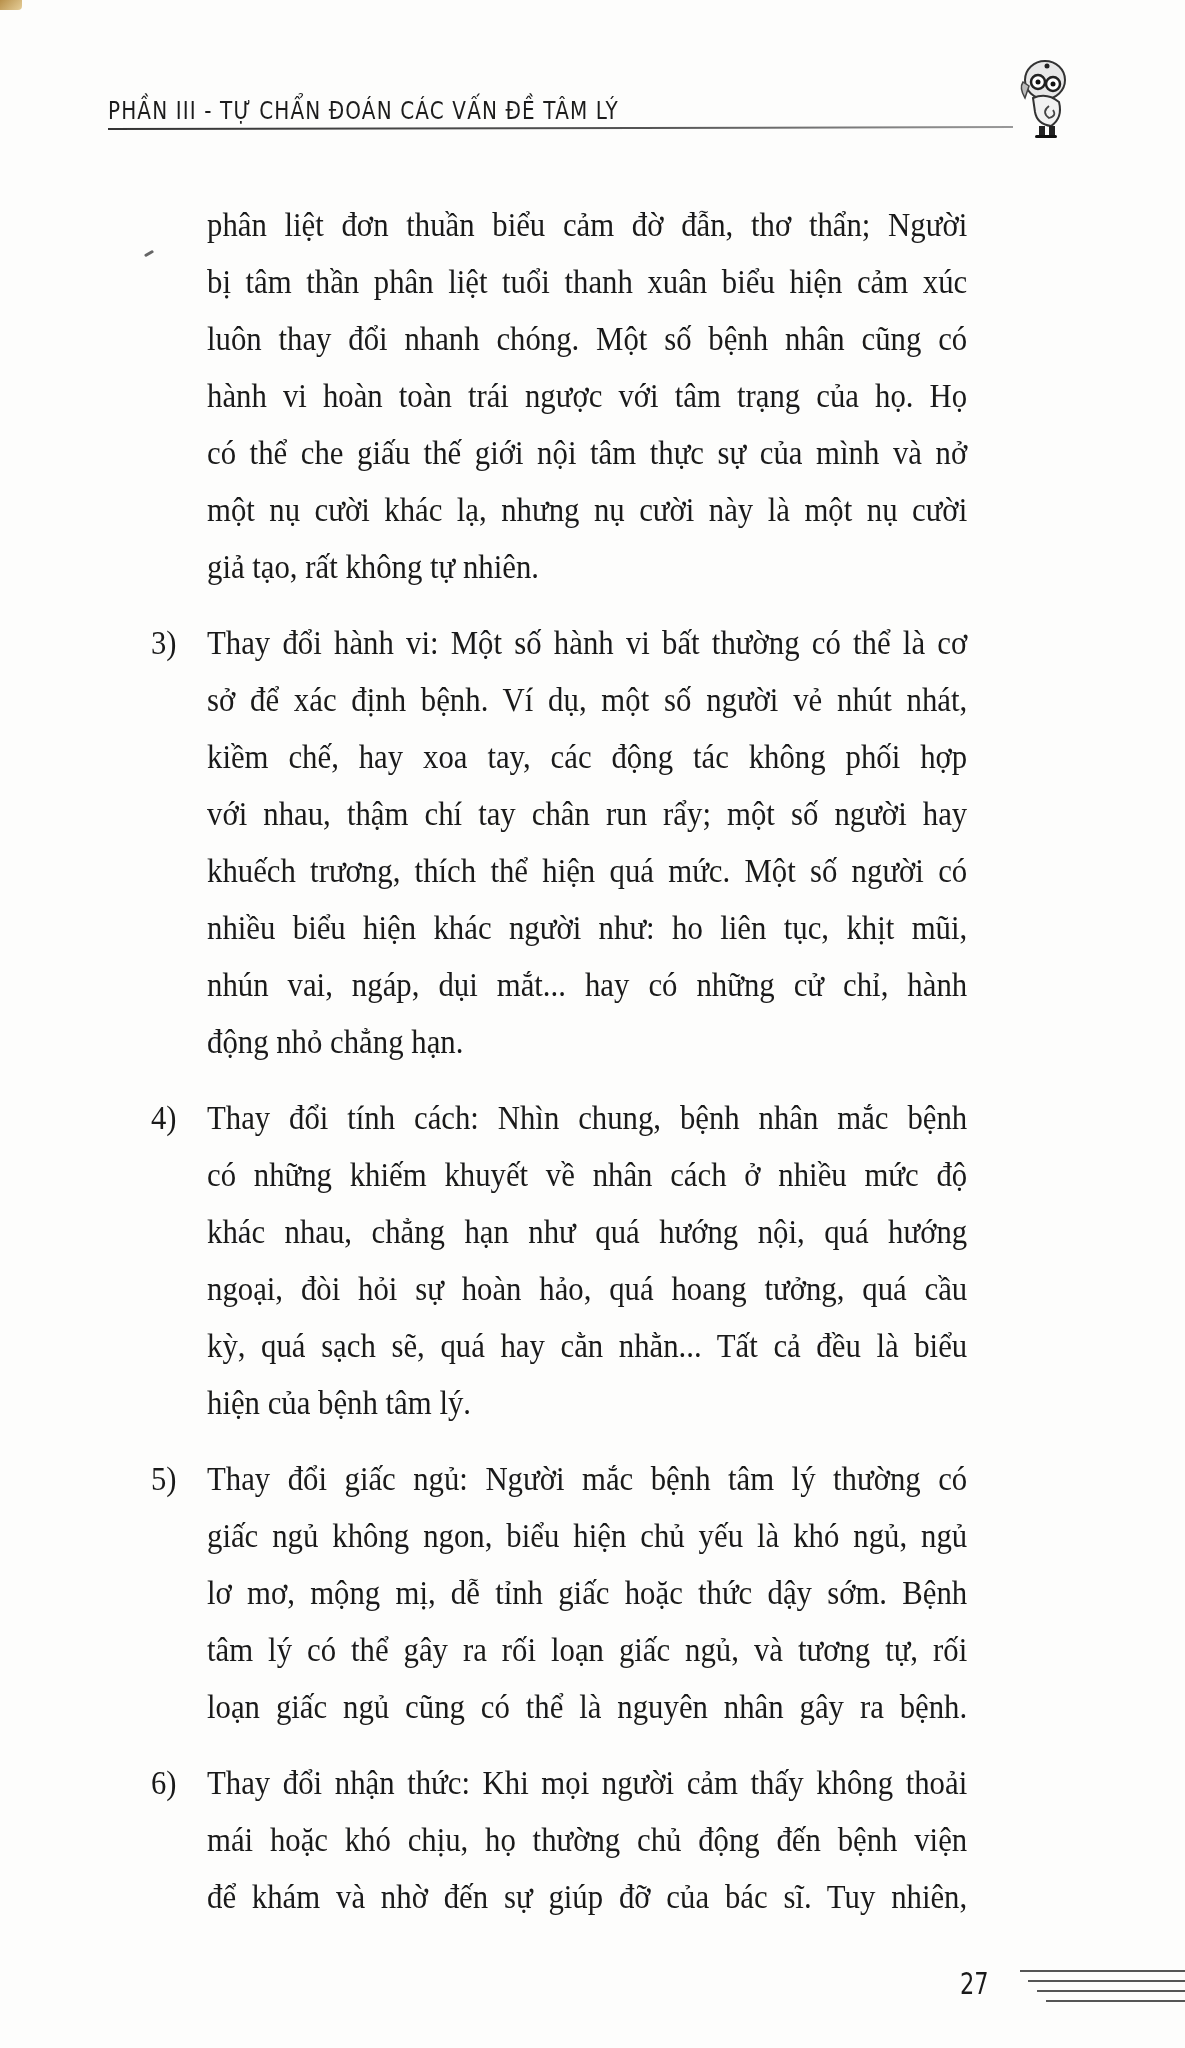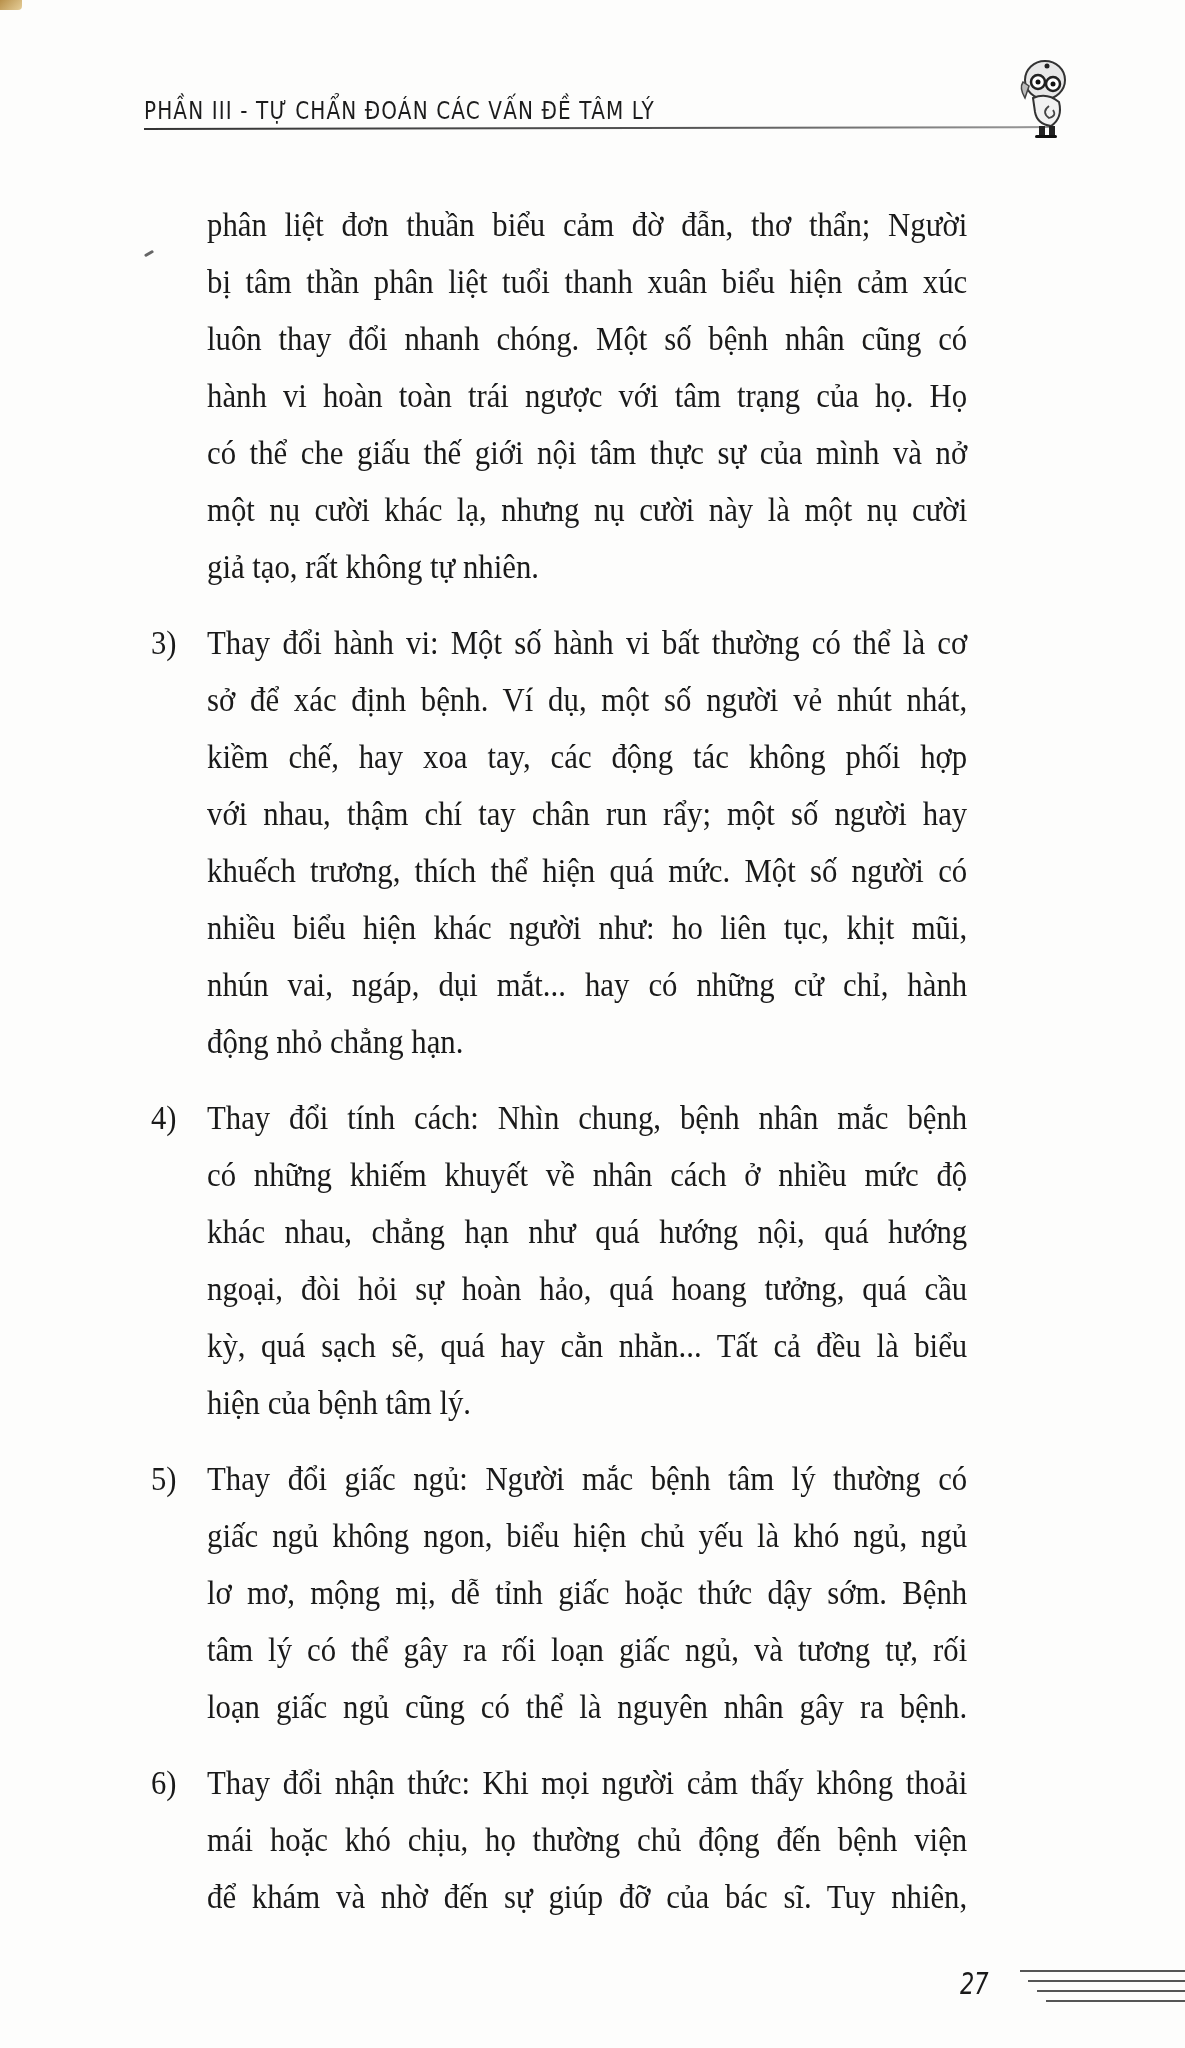--- a/index.html
+++ b/index.html
@@ -5,21 +5,21 @@
   html, body { margin: 0; padding: 0; }
   body {
     width: 1185px; height: 2048px; background: #fdfdfc; position: relative; overflow: hidden;
     font-family: "Liberation Serif", "DejaVu Serif", serif; color: #1a1a1a;
   }
   .corner-mark {
     position: absolute; left: 0; top: 0; width: 22px; height: 10px;
     background: linear-gradient(135deg, #b8904a, #e6cf9a); border-radius: 0 0 4px 0;
   }
   .header {
-    position: absolute; left: 108px; top: 90px; width: 960px; height: 40px; margin-left: 36px;
+    position: absolute; left: 108px; top: 90px; width: 960px; height: 40px;
   }
   .header-title {
     position: absolute; left: 0; top: 6px;
     font-family: "DejaVu Sans", "Liberation Sans", sans-serif;
     font-size: 25px; letter-spacing: 1.4px; color: #1c1c1c;
     transform: scaleX(0.8); transform-origin: left center; white-space: nowrap;
   }
   .header-rule {
     position: absolute; left: 0; top: 38px; width: 905px; height: 2px;
     background: linear-gradient(90deg, #333 0%, #555 60%, #999 100%);
@@ -39,21 +39,21 @@
     position: absolute; left: 207px; width: 840px;
     font-size: 34px; line-height: 40px; white-space: nowrap;
     text-align: justify; text-align-last: justify;
     transform: scaleX(0.905); transform-origin: left center;
   }
   .line.last { text-align-last: left; }
   .num {
     position: absolute; left: 151px; font-size: 34px; line-height: 40px;
     transform: scaleX(0.9); transform-origin: left center;
   }
-  .footer { position: absolute; left: 960px; top: 1960px; width: 225px; height: 50px; font-style: italic; }
+  .footer { position: absolute; left: 960px; top: 1960px; width: 225px; height: 50px; }
   .page-number {
     position: absolute; left: 0; top: 6px;
     font-family: "DejaVu Sans", "Liberation Sans", sans-serif;
     font-size: 30px; color: #1a1a1a; transform: scaleX(0.75); transform-origin: left center;
   }
   .footer-lines span {
     position: absolute; height: 1.5px; background: #555; right: 0;
   }
 </style>
 </head>

